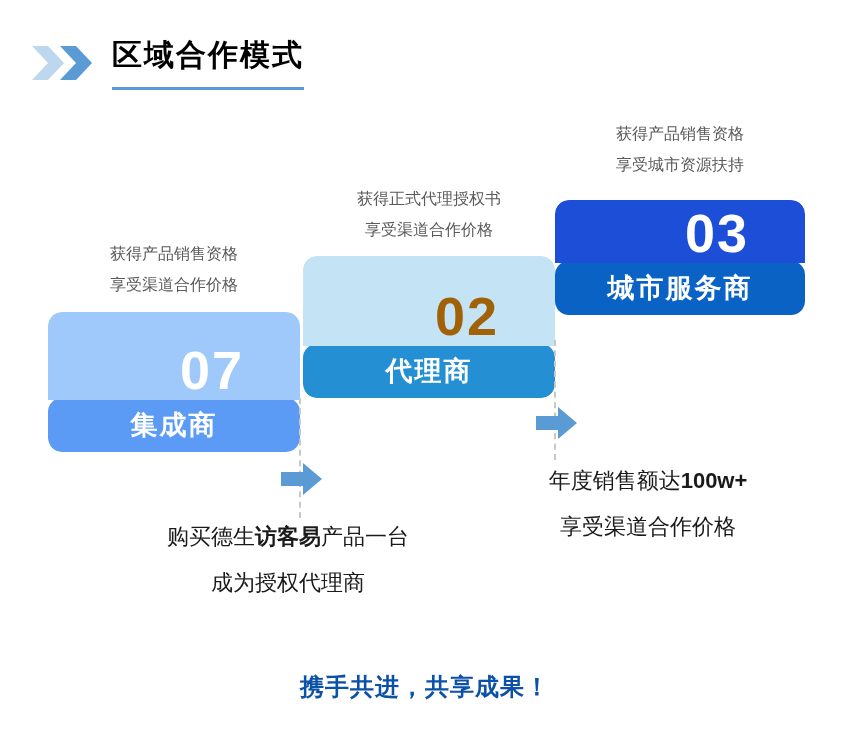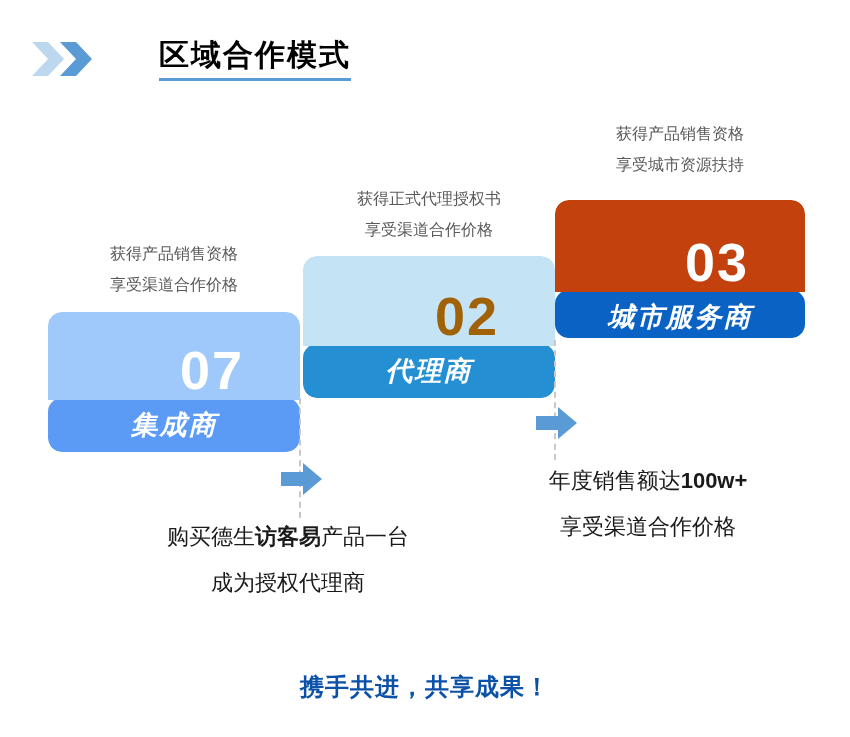--- a/index.html
+++ b/index.html
@@ -35,23 +35,22 @@
     margin-right: 18px;
     line-height: 0;
   }
   .chev {
     display: block;
   }
   .chev + .chev { margin-left: -6px; }
 
   .title-wrap {
     display: inline-block;
-    padding-bottom: 4px;
+    padding-bottom: 13px;
     border-bottom: 3px solid #5b9bd5;
-    margin-left: 47px;
   }
   .title-text {
     font-size: 30px;
     font-weight: bold;
     color: #000000;
     letter-spacing: 2px;
     line-height: 38px;
     white-space: nowrap;
   }
 
@@ -83,38 +82,37 @@
     display: flex;
     align-items: center;
     justify-content: center;
   }
   .card-foot-label {
     font-size: 27px;
     font-weight: bold;
     color: #ffffff;
     letter-spacing: 2px;
     line-height: 30px;
-    font-style: italic;
   }
 
   
   #card-01 { left: 48px; top: 312px; width: 252px; height: 140px; }
   #card-01 .card-body { height: 88px; background: #9fc8fb; border-radius: 14px 14px 0 0; }
   #card-01 .card-foot { height: 54px; background: #5b9bf6; margin-top: -2px; }
   #card-01 .card-num { right: 56px; }
 
   
   #card-02 { left: 303px; top: 256px; width: 252px; height: 142px; }
   #card-02 .card-body { height: 90px; background: #c4e3f4; border-radius: 14px 14px 0 0; }
   #card-02 .card-foot { height: 54px; background: #2490d3; margin-top: -2px; }
   #card-02 .card-num { color: #a16207; right: 56px; }
 
   
   #card-03 { left: 555px; top: 200px; width: 250px; height: 138px; }
-  #card-03 .card-body { height: 92px; background: #c2410c; border-radius: 14px 14px 0 0; }
+  #card-03 .card-body { height: 63px; background: #1d4ed8; border-radius: 14px 14px 0 0; }
   #card-03 .card-foot { height: 54px; background: #0a62c4; margin-top: -2px; }
   #card-03 .card-num { color: #ffffff; right: 56px; }
 
   
   .card-caption {
     position: absolute;
     text-align: center;
     color: #5a5a5a;
     font-size: 16px;
     line-height: 31px;

